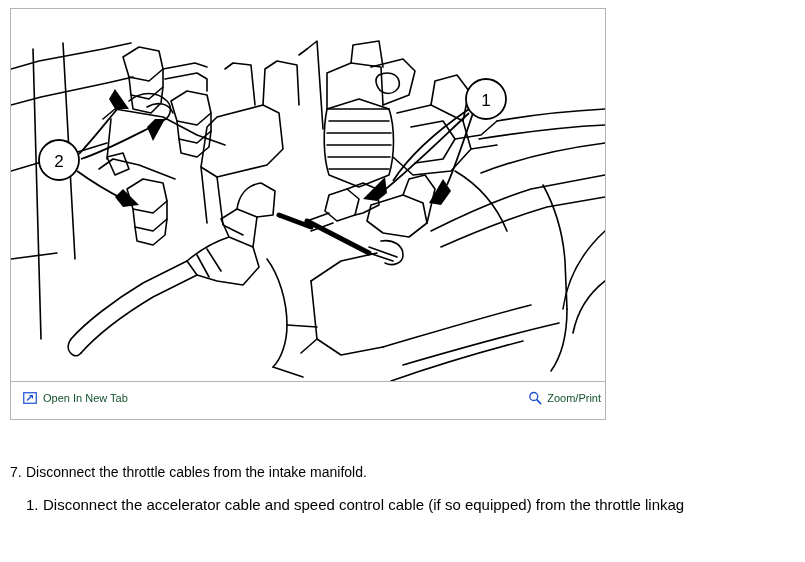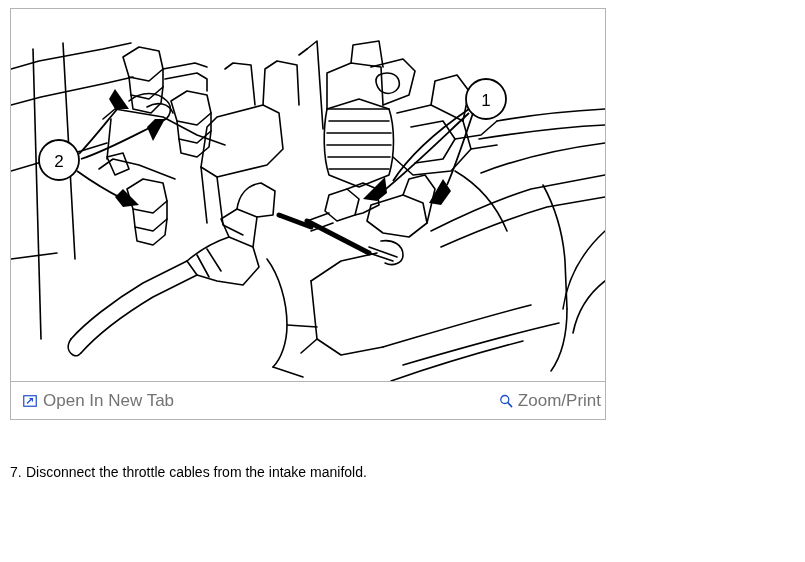--- a/index.html
+++ b/index.html
@@ -76,22 +76,22 @@
   .toolbar-right {
     position: absolute;
     right: 4px;
     top: 9px;
     display: flex;
     align-items: center;
     gap: 5px;
     cursor: pointer;
   }
   .toolbar-label {
-    font-size: 17px;
-    color: #737373;
+    font-size: 11px;
+    color: #14532d;
     font-family: "Liberation Sans", sans-serif;
   }
   .icon-box {
     width: 14px;
     height: 14px;
     display: inline-block;
     line-height: 0;
   }
 
   
@@ -308,17 +308,20 @@
     </div>
   </div>
 
   <div class="text-block">
 
     <div class="step-main">
       <span class="num">7.</span><span>Disconnect the throttle cables from the intake manifold.</span>
     </div>
 
     <div class="sub-list">
+      <div class="sub-item">
+        <span class="num">1.</span><span>Disconnect the accelerator cable and speed control cable (if so equipped) from the throttle linkag</span>
+      </div>
     </div>
 
   </div>
 
 </div>
 
 </body></html>

